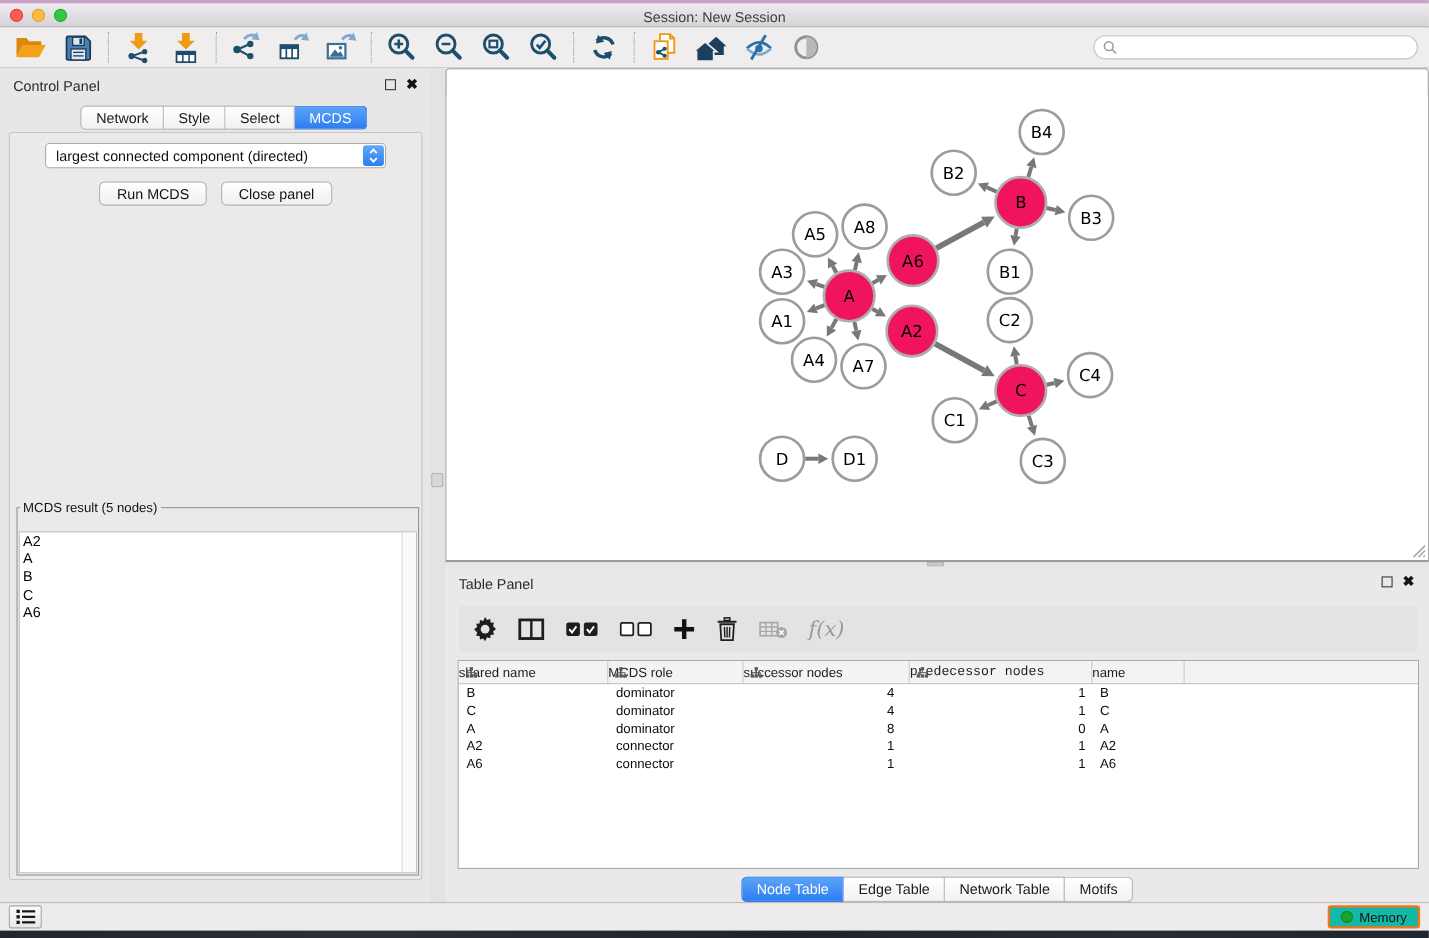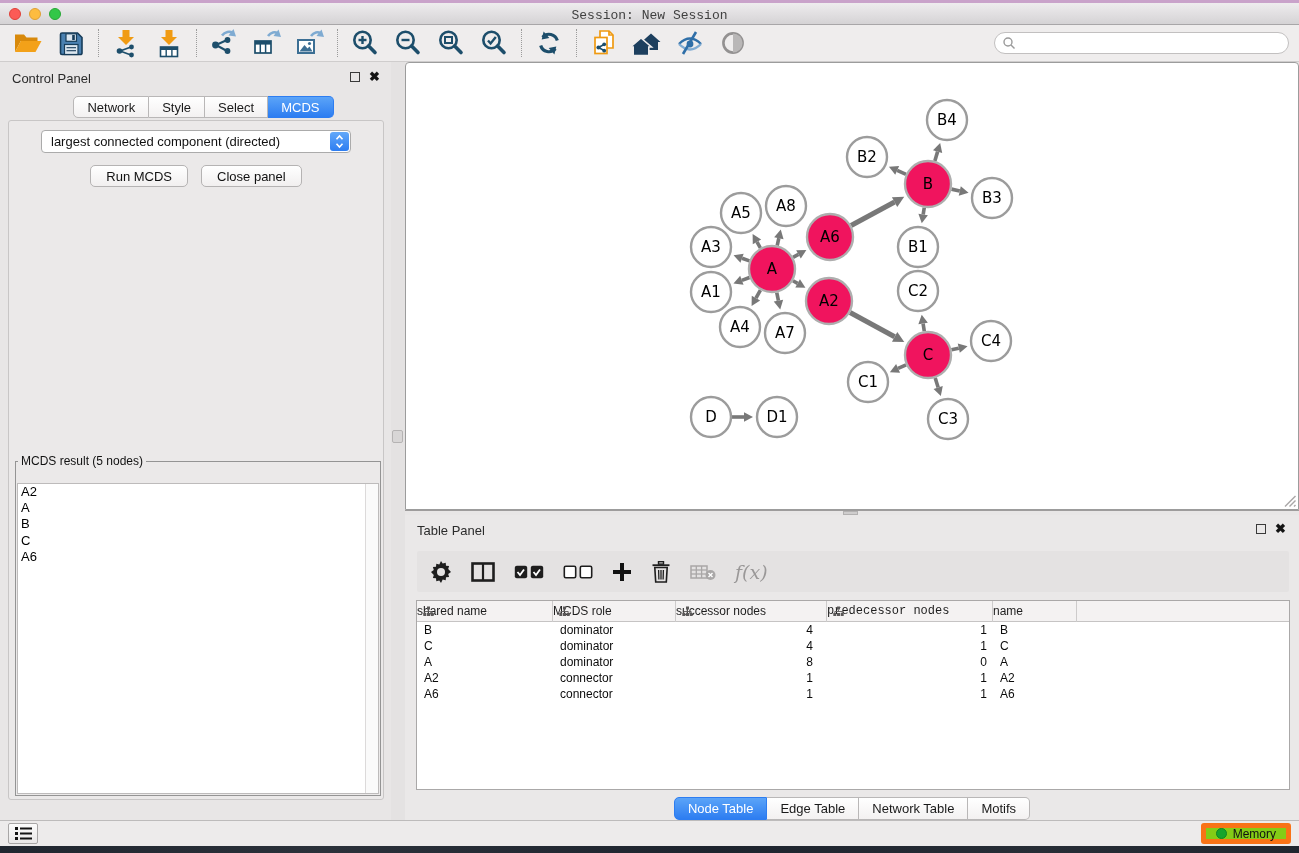--- a/index.html
+++ b/index.html
@@ -2,21 +2,21 @@
 <html><head>
 <meta charset="utf-8">
 <style>
   * { margin:0; padding:0; box-sizing:border-box; }
   html,body { width:1299px; height:853px; overflow:hidden; }
   body { font-family:"Liberation Sans", sans-serif; background:#e8e6e6; position:relative; color:#1c1c1c; }
 
   
   #titlebar { position:absolute; top:0; left:0; right:0; height:25px;
     background:linear-gradient(#eeecee,#d5d3d5); border-top:3px solid #c9a2ca;
-    border-bottom:1px solid #a8a6a8;font-family:Liberation Mono, monospace; }
+    border-bottom:1px solid #a8a6a8; }
   .tl-group { position:absolute; left:9px; top:5px; display:flex; gap:8px; }
   .tl { width:12px; height:12px; border-radius:50%; }
   .tl.red { background:#fc5b56; border:1px solid #df4038; }
   .tl.yellow { background:#fdbc40; border:1px solid #dfa035; }
   .tl.green { background:#33c748; border:1px solid #27a835; }
   .tb-title { position:absolute; left:0; right:0; top:3px; height:20px; text-align:center;
     font-size:13px; line-height:20px; color:#404040; }
 
   
   #main-toolbar { position:absolute; top:25px; left:0; right:0; height:37px; background:#efeded;
@@ -101,22 +101,22 @@
   .td { flex:0 0 auto; font-size:12px; line-height:16px; color:#0c0c0c; white-space:nowrap; overflow:hidden; }
   .td.al { padding-left:7px; text-align:left; }
   .td.ar { text-align:right; }
   #tp-tabs { position:absolute; left:0; right:0; top:282px; display:flex; justify-content:center; }
   #tp-tabs .seg { height:23px; line-height:22px; }
 
   
   #statusbar { position:absolute; left:0; right:0; top:820px; height:26px; background:#edebeb; border-top:1px solid #bdbbbb; }
   #list-btn { position:absolute; left:8px; top:2px; width:30px; height:21px; border:1px solid #a8a6a6; border-radius:2px;
     background:linear-gradient(#fcfcfc,#e9e7e7); display:flex; align-items:center; justify-content:center; }
-  #memory-btn { position:absolute; right:8px; top:2px; height:21px; border:5px solid #f97316; border-radius:3px;
-    background:#84cc16; display:flex; align-items:center; gap:6px; padding:0 10px; font-size:12px; color:#111; }
+  #memory-btn { position:absolute; right:8px; top:2px; height:21px; border:2px solid #f97316; border-radius:3px;
+    background:#14b8a6; display:flex; align-items:center; gap:6px; padding:0 10px; font-size:12px; color:#111; }
   #memory-dot { width:11px; height:11px; border-radius:50%; background:#17a52b; border:1px solid #108522; }
 
   #desktop-strip { position:absolute; left:0; right:0; bottom:0; height:7px;
     background:linear-gradient(90deg,#20262f,#2b313a 25%,#1e242e 55%,#272d36 80%,#20262f); }
 </style>
 </head>
 <body>
 
 <div id="titlebar">
   <div class="tl-group">

